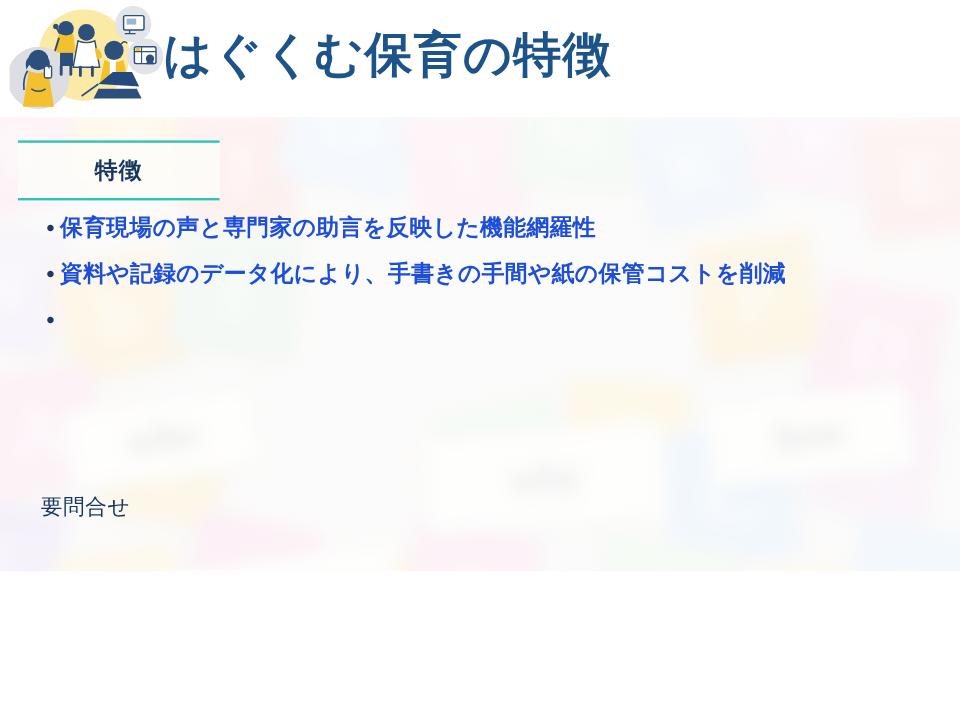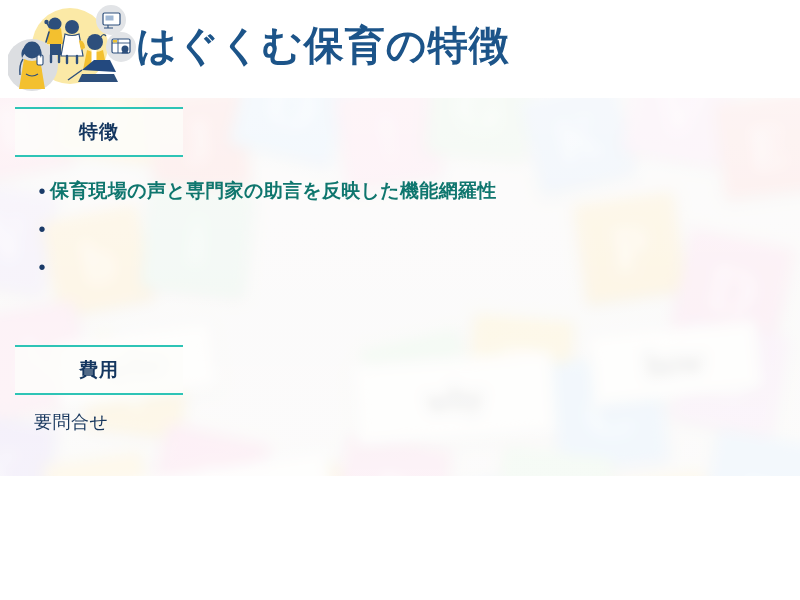--- a/index.html
+++ b/index.html
@@ -131,21 +131,21 @@
     flex: 0 0 16px;
     color: #1a3a68;
     font-size: 20px;
     line-height: 26px;
     text-align: center;
   }
   .bullet-text {
     font-size: 19px;
     font-weight: bold;
     line-height: 26px;
-    color: #0f766e;
+    color: #1d4ed8;
     letter-spacing: 0.3px;
   }
 
   
   .cost-value {
     position: absolute;
     left: 34px;
     top: 410px;
     font-size: 18px;
     font-weight: normal;
@@ -253,40 +253,36 @@
       <path d="M15 57 q-4 6 -3 16" stroke="#2d4f7c" stroke-width="1.4" fill="none"></path>
       <path d="M31 62 q4 5 2 12 l-5 -2 z" fill="#f3c02f"></path>
       <rect x="29" y="53" width="6" height="10" rx="1.4" fill="#ffffff" stroke="#2d4f7c" stroke-width="1.1"></rect>
       <path d="M18 72 q6 4 12 0" stroke="#2d4f7c" stroke-width="1.2" fill="none"></path>
       <path d="M14 56 q-3 -12 10 -13 q12 1 9 13 q-2 -7 -9 -7 q-7 0 -10 7 z" fill="#2d4f7c"></path>
     </svg>
 
     <div class="page-title">はぐくむ保育の特徴</div>
   </div>
 
-  <div class="section" style="left:15px; top:107px;">
+  <div class="section" style="left:15px; top:117px;">
     <div class="section-head">
       <span class="lbl">特徴</span>
     </div>
   </div>
 
   <div class="bullets">
     <div class="bullet-row">
       <div class="bullet-dot">•</div>
       <div class="bullet-text">保育現場の声と専門家の助言を反映した機能網羅性</div>
     </div>
     <div class="bullet-row">
       <div class="bullet-dot">•</div>
+      <div class="bullet-text">資料や記録のデータ化により、手書きの手間や紙の保管コストを削減</div>
     </div>
     <div class="bullet-row">
       <div class="bullet-dot">•</div>
     </div>
   </div>
 
-  <div class="section" style="left:15px; top:345px;">
-    <div class="section-head">
-      <span class="lbl">費用</span>
-    </div>
-  </div>
 
   <div class="cost-value">要問合せ</div>
 
 </div>
 
 </body></html>

